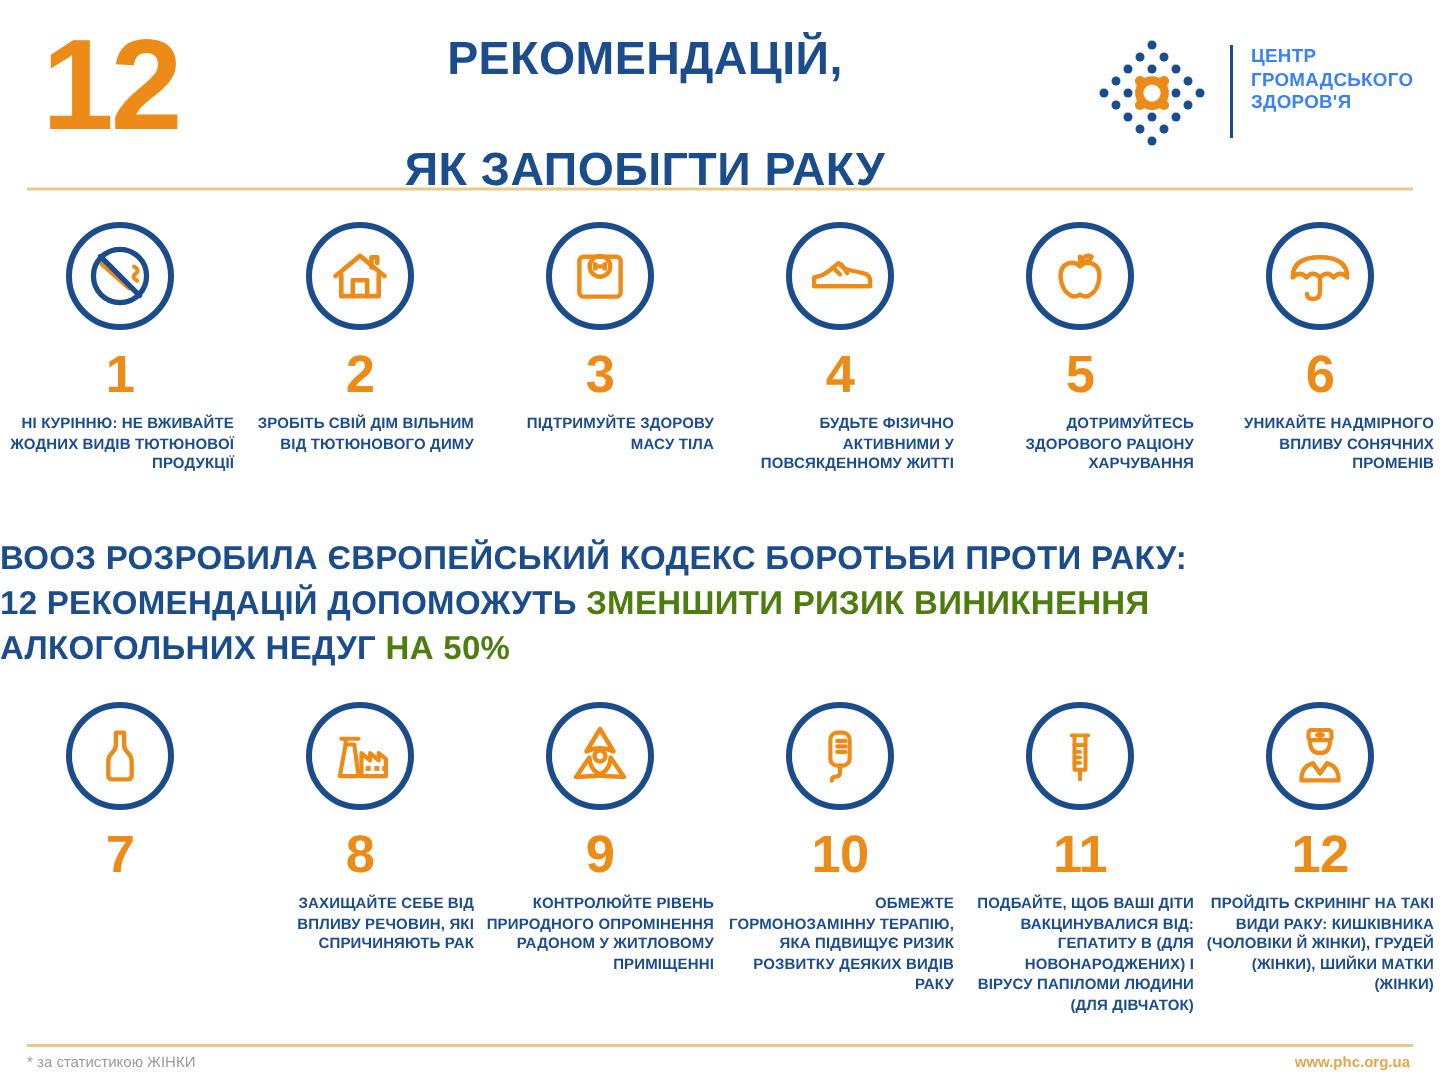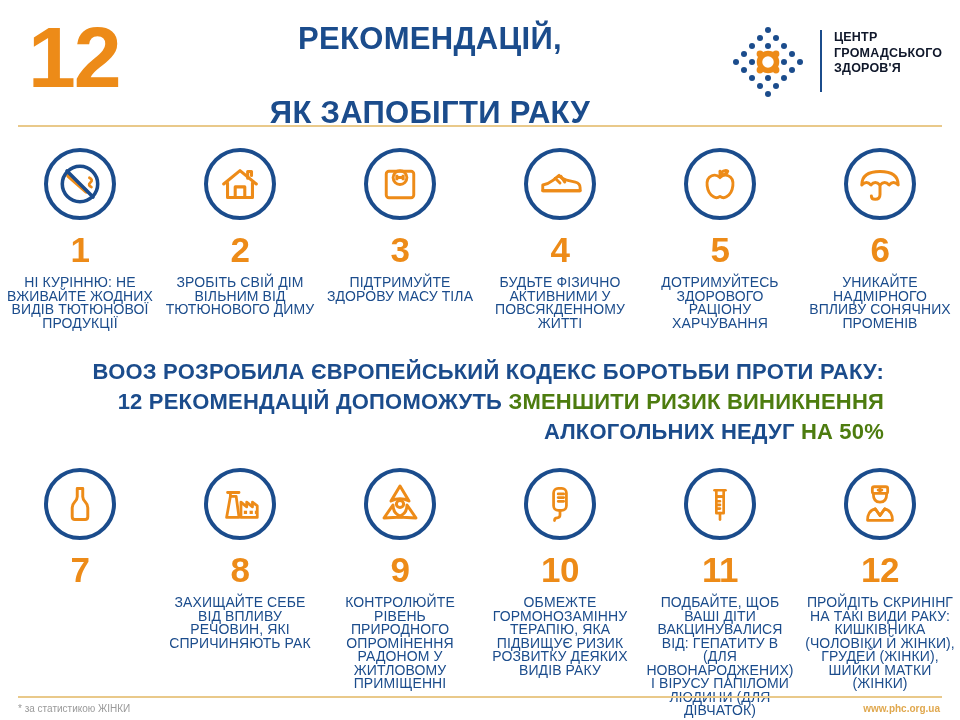--- a/index.html
+++ b/index.html
@@ -24,21 +24,21 @@
     text-align:center;
   }
   .hdr-title .l2{display:block;margin-top:36px;}
 
   
   .logo{position:absolute;right:22px;top:16px;width:210px;height:92px;}
   .logo-mark{position:absolute;left:0;top:6px;width:80px;height:80px;}
   .logo-div{position:absolute;left:92px;top:14px;width:2px;height:62px;background:#1B4C8C;}
   .logo-text{
     position:absolute;left:106px;top:14px;width:108px;
-    color:#0f172a;font-weight:bold;font-size:12.5px;line-height:15.5px;
+    color:#3b82f6;font-weight:bold;font-size:12.5px;line-height:15.5px;
     letter-spacing:0.2px;
   }
   .logo-text span{display:block;}
 
   .rule{position:absolute;left:18px;width:924px;height:2px;background:#E9C98A;}
   .rule-top{top:125px;}
   .rule-bot{top:696px;}
 
   
   .row{position:absolute;left:0;width:960px;display:flex;}
@@ -52,28 +52,28 @@
     display:flex;align-items:center;justify-content:center;
   }
   .icon-circle svg{display:block;}
 
   .num{
     margin-top:12px;
     font-size:35px;line-height:36px;font-weight:bold;color:#ED8B18;
     letter-spacing:-0.5px;
   }
   .caption{
-    margin-top:8px;width:152px;text-align:center;
-    color:#1B4C8C;font-weight:normal;font-size:14px;line-height:13.5px;
+    margin-top:8px;width:152px;text-align:right;
+    color:#1B4C8C;font-weight:bold;font-size:10px;line-height:13.5px;
     letter-spacing:0.1px;
   }
 
   
   .banner{
-    position:absolute;left:0;top:357px;width:884px;text-align:right;
+    position:absolute;left:0;top:357px;width:884px;text-align:left;
     color:#1B4C8C;font-weight:bold;font-size:22px;line-height:30px;
     letter-spacing:0.2px;
   }
   .banner .ln{display:block;}
   .banner .hl{color:#4d7c0f;}
 
   
   .foot{position:absolute;top:702px;font-size:10px;line-height:14px;}
   .foot-left{left:18px;color:#9a9a9a;}
   .foot-right{right:20px;color:#E0A84E;font-weight:bold;}

